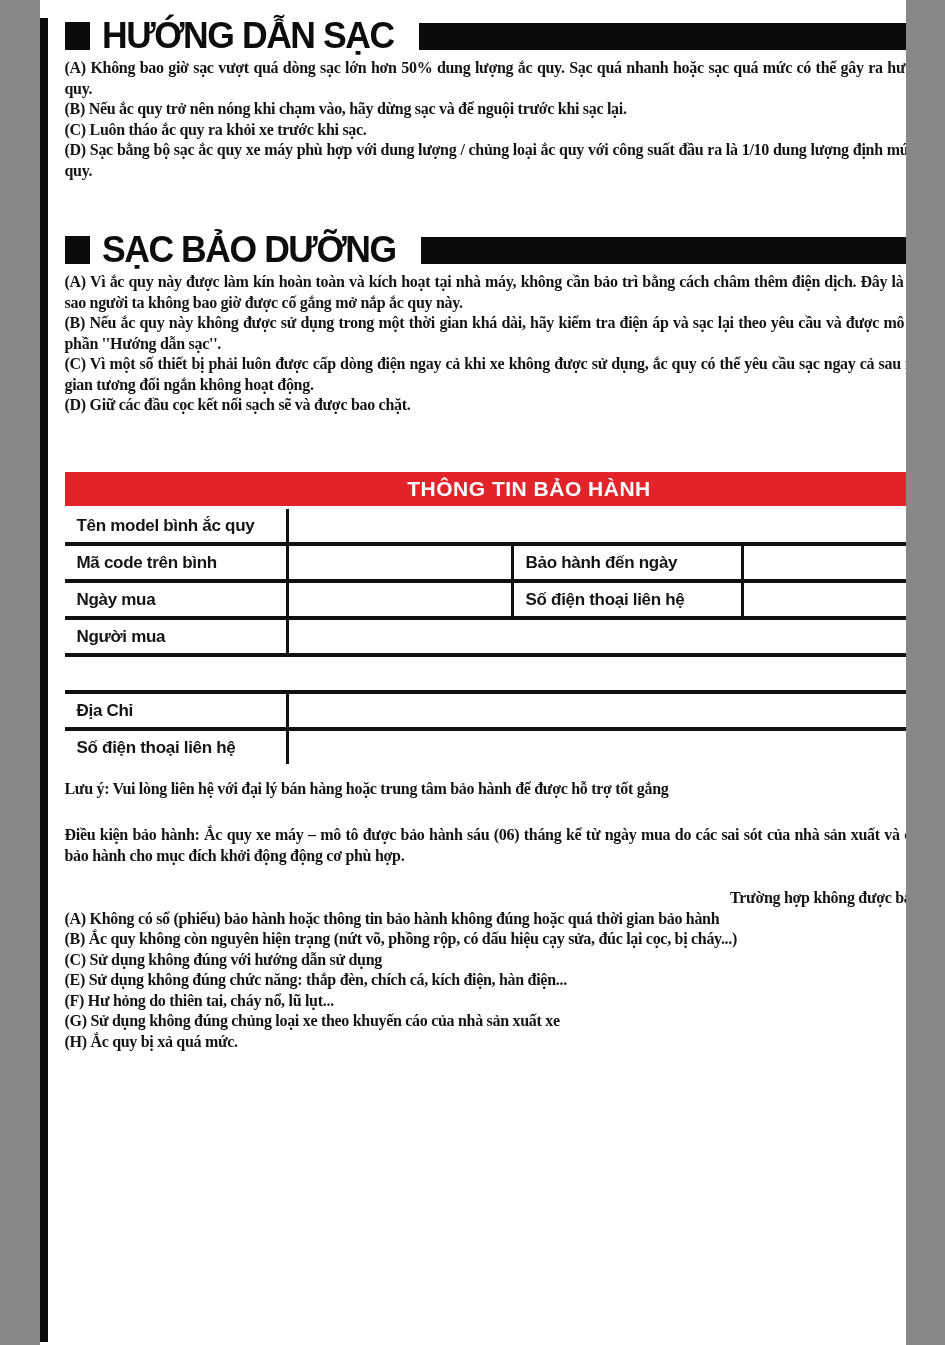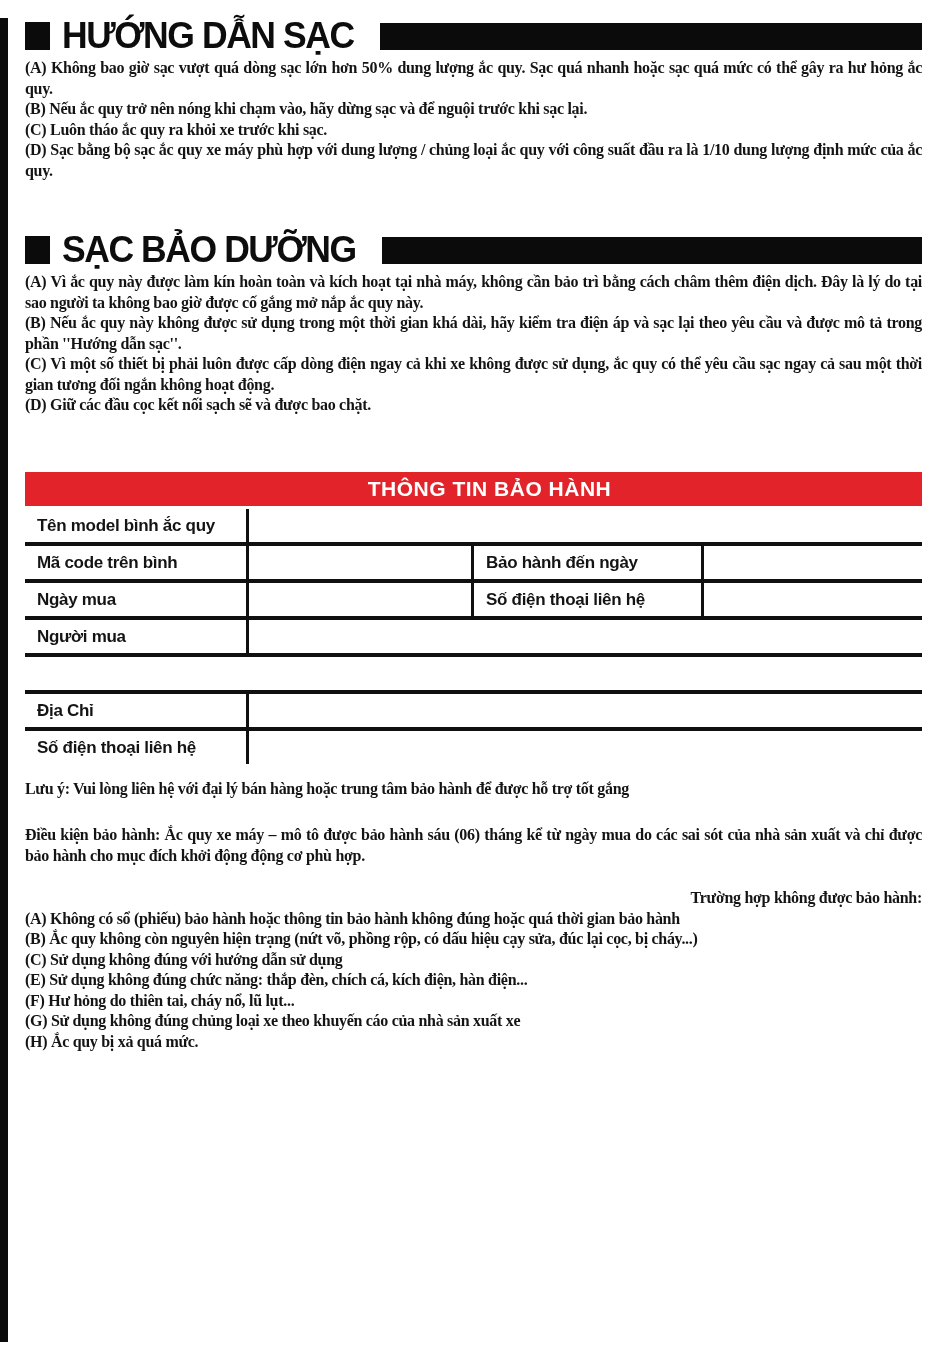--- a/index.html
+++ b/index.html
@@ -4,21 +4,21 @@
 <style>
   :root{
     --accent-red:#e2232a;
     --bar-black:#0b0b0b;
     --text:#141414;
     --paper:#ffffff;
   }
   html,body{margin:0;padding:0;background:#888;}
   .page{
     position:relative;
-    width:945px;height:1345px;
+    width:866px;height:1345px;
     background:var(--paper);
     margin:0 auto;
     font-family:"Liberation Sans","DejaVu Sans",sans-serif;
     color:var(--text);
     overflow:hidden;
   }
   .left-rail{
     position:absolute;left:0;top:18px;width:8px;height:1324px;
     background:var(--bar-black);
   }

